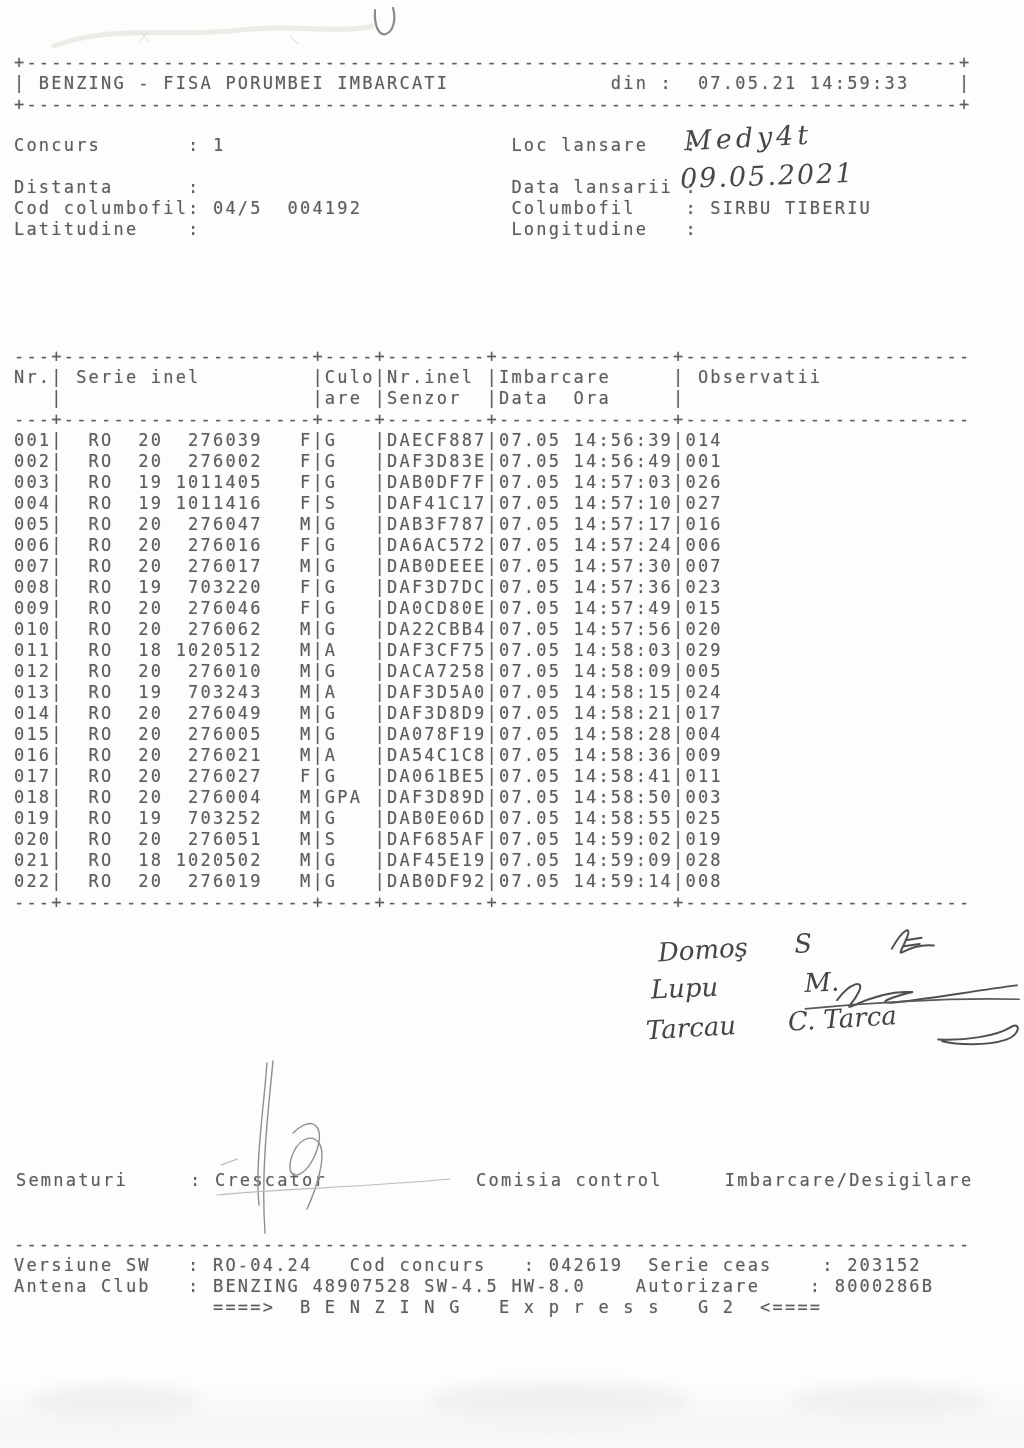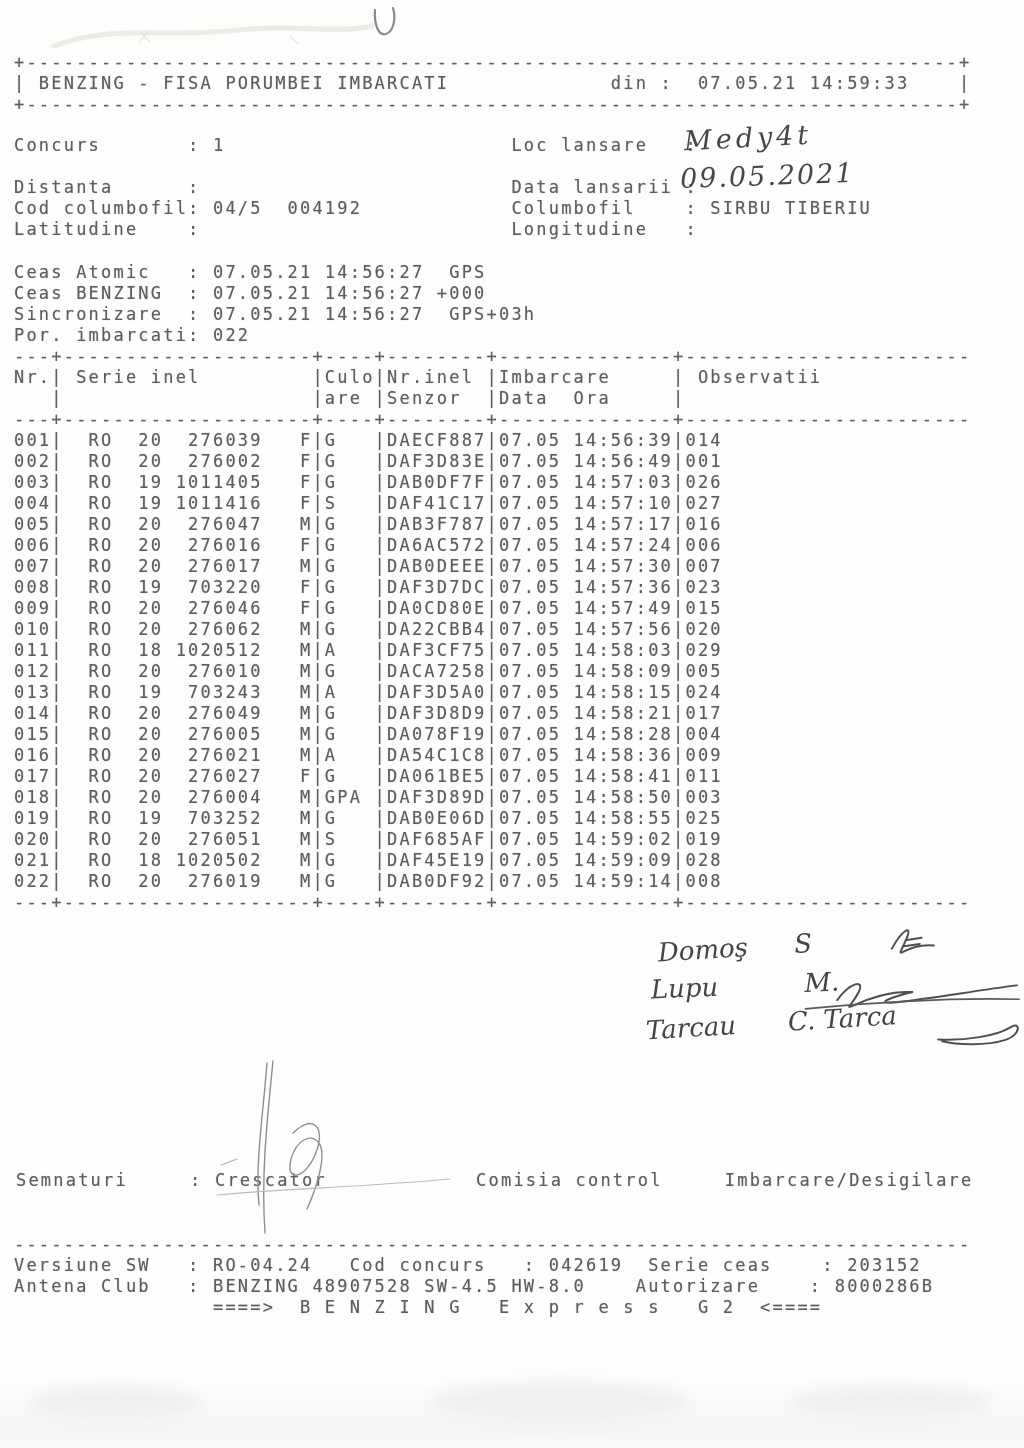--- a/index.html
+++ b/index.html
@@ -55,24 +55,20 @@
   </svg>
 
   <pre class="print" style="left:14px;top:52px">+---------------------------------------------------------------------------+
 | BENZING - FISA PORUMBEI IMBARCATI             din :  07.05.21 14:59:33    |
 +---------------------------------------------------------------------------+</pre>
   <pre class="print" style="left:14px;top:135px">Concurs       : 1                       Loc lansare   : 
 
 Distanta      :                         Data lansarii : 
 Cod columbofil: 04/5  004192            Columbofil    : SIRBU TIBERIU
 Latitudine    :                         Longitudine   : </pre>
-  <pre class="print" style="left:14px;top:262px">Ceas Atomic   : 07.05.21 14:56:27  GPS
-Ceas BENZING  : 07.05.21 14:56:27 +000
-Sincronizare  : 07.05.21 14:56:27  GPS+03h
-Por. imbarcati: 022</pre>
   <pre class="print" style="left:14px;top:346px">---+--------------------+----+--------+--------------+-----------------------
 Nr.| Serie inel         |Culo|Nr.inel |Imbarcare     | Observatii
    |                    |are |Senzor  |Data  Ora     |
 ---+--------------------+----+--------+--------------+-----------------------
 001|  RO  20  276039   F|G   |DAECF887|07.05 14:56:39|014
 002|  RO  20  276002   F|G   |DAF3D83E|07.05 14:56:49|001
 003|  RO  19 1011405   F|G   |DAB0DF7F|07.05 14:57:03|026
 004|  RO  19 1011416   F|S   |DAF41C17|07.05 14:57:10|027
 005|  RO  20  276047   M|G   |DAB3F787|07.05 14:57:17|016
 006|  RO  20  276016   F|G   |DA6AC572|07.05 14:57:24|006

